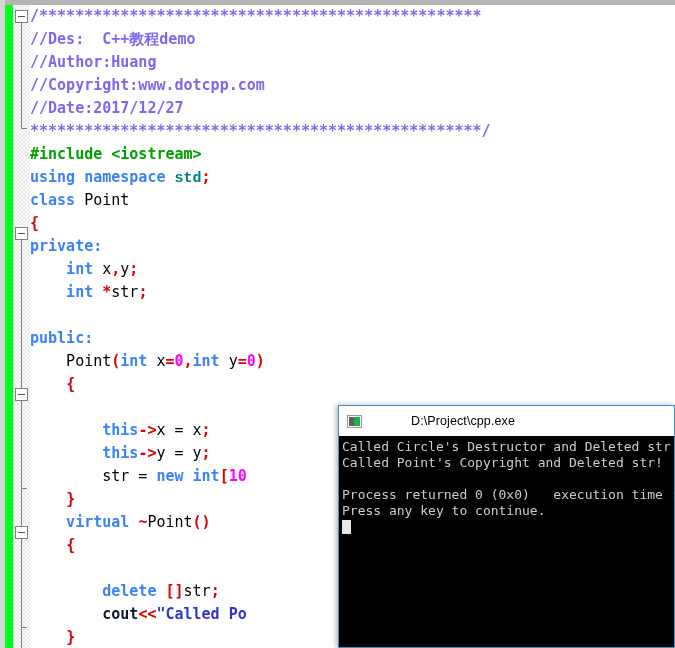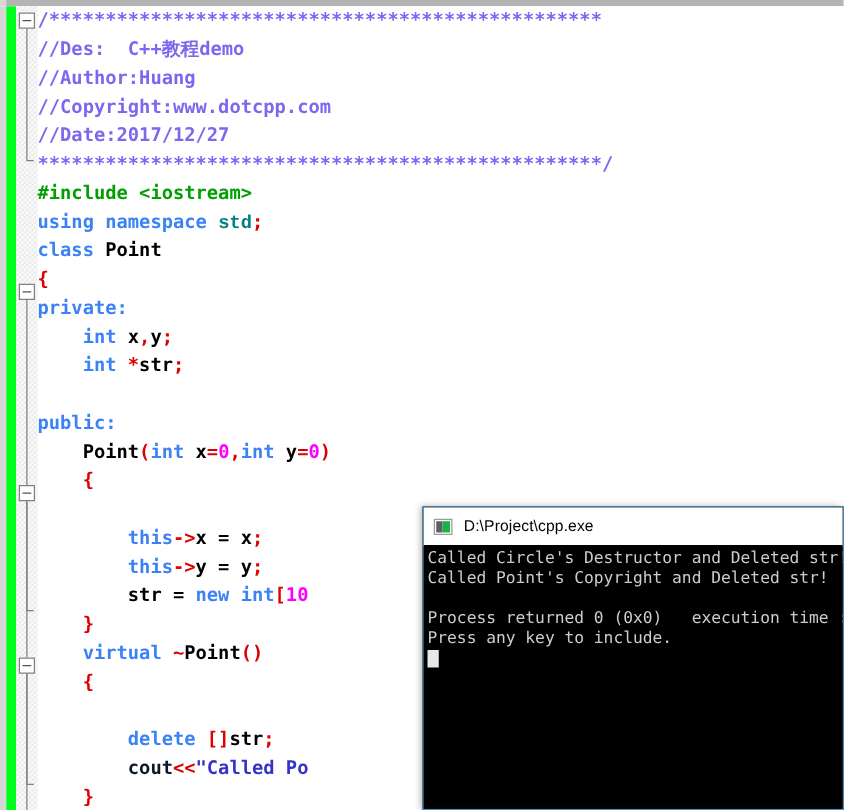--- a/index.html
+++ b/index.html
@@ -36,30 +36,30 @@
         font-size:15px;line-height:23px;font-weight:bold;white-space:pre;letter-spacing:0px;}
   .ln{height:23px;line-height:23px;}
 
   
   .cmt {color:#7b68ee;}
   .pre {color:#00a000;margin-top:24px;}
   .kw  {color:#3b82f6;}
   .op  {color:#dd0000;}
   .num {color:#ff00ff;}
   .str {color:#3333cc;}
-  .ident{color:#000000;font-weight:bold;}
+  .ident{color:#000000;font-weight:normal;}
   .stdc{color:#008080;font-family:Liberation Mono, monospace;}
   .coutc{color:#0f172a;}
 
   
   .console{position:absolute;left:338px;top:405px;width:337px;height:243px;
            border:1px solid #4a90c4;box-sizing:border-box;background:#000;
            box-shadow:-2px 0 5px rgba(0,0,0,.28);}
   .console-title{height:30px;background:#ffffff;display:flex;align-items:center;
-                 padding-left:8px;border-bottom:1px solid #e2e2e2;}
+                 padding-left:8px;border-bottom:1px solid #e2e2e2;gap:40px;}
   .console-icon{width:15px;height:13px;background:#ffffff;border:1px solid #9a9a9a;
                 box-sizing:border-box;position:relative;margin-right:9px;flex:0 0 auto;}
   .console-icon::before{content:"";position:absolute;left:1px;top:1px;width:5px;height:9px;background:#5f5f5f;}
   .console-icon::after{content:"";position:absolute;left:6px;top:1px;width:6px;height:9px;background:#19b24a;}
   .console-title-text{font-family:"Liberation Sans","DejaVu Sans",sans-serif;
                       font-size:12.5px;color:#000;font-weight:normal;letter-spacing:.1px;}
   .console-body{position:absolute;left:0;top:30px;right:0;bottom:0;background:#000000;
                 padding:3px 0 0 3px;overflow:hidden;}
   .cline{color:#cccccc;font-size:13px;line-height:16px;white-space:pre;
          font-family:"DejaVu Sans Mono","Liberation Mono",monospace;font-weight:normal;}
@@ -103,18 +103,18 @@
   <div class="console">
     <div class="console-title">
       <span class="console-icon"></span>
       <span class="console-title-text">D:\Project\cpp.exe</span>
     </div>
     <div class="console-body" id="console-body">
         <div class="cline">Called Circle's Destructor and Deleted str!</div>
         <div class="cline">Called Point's Copyright and Deleted str!</div>
         <div class="cline">&nbsp;</div>
         <div class="cline">Process returned 0 (0x0)   execution time : 0.09</div>
-        <div class="cline">Press any key to include.</div>
+        <div class="cline">Press any key to continue.</div>
         <div class="cursor"></div>
       </div>
   </div>
 
 </div>
 
 </body></html>

